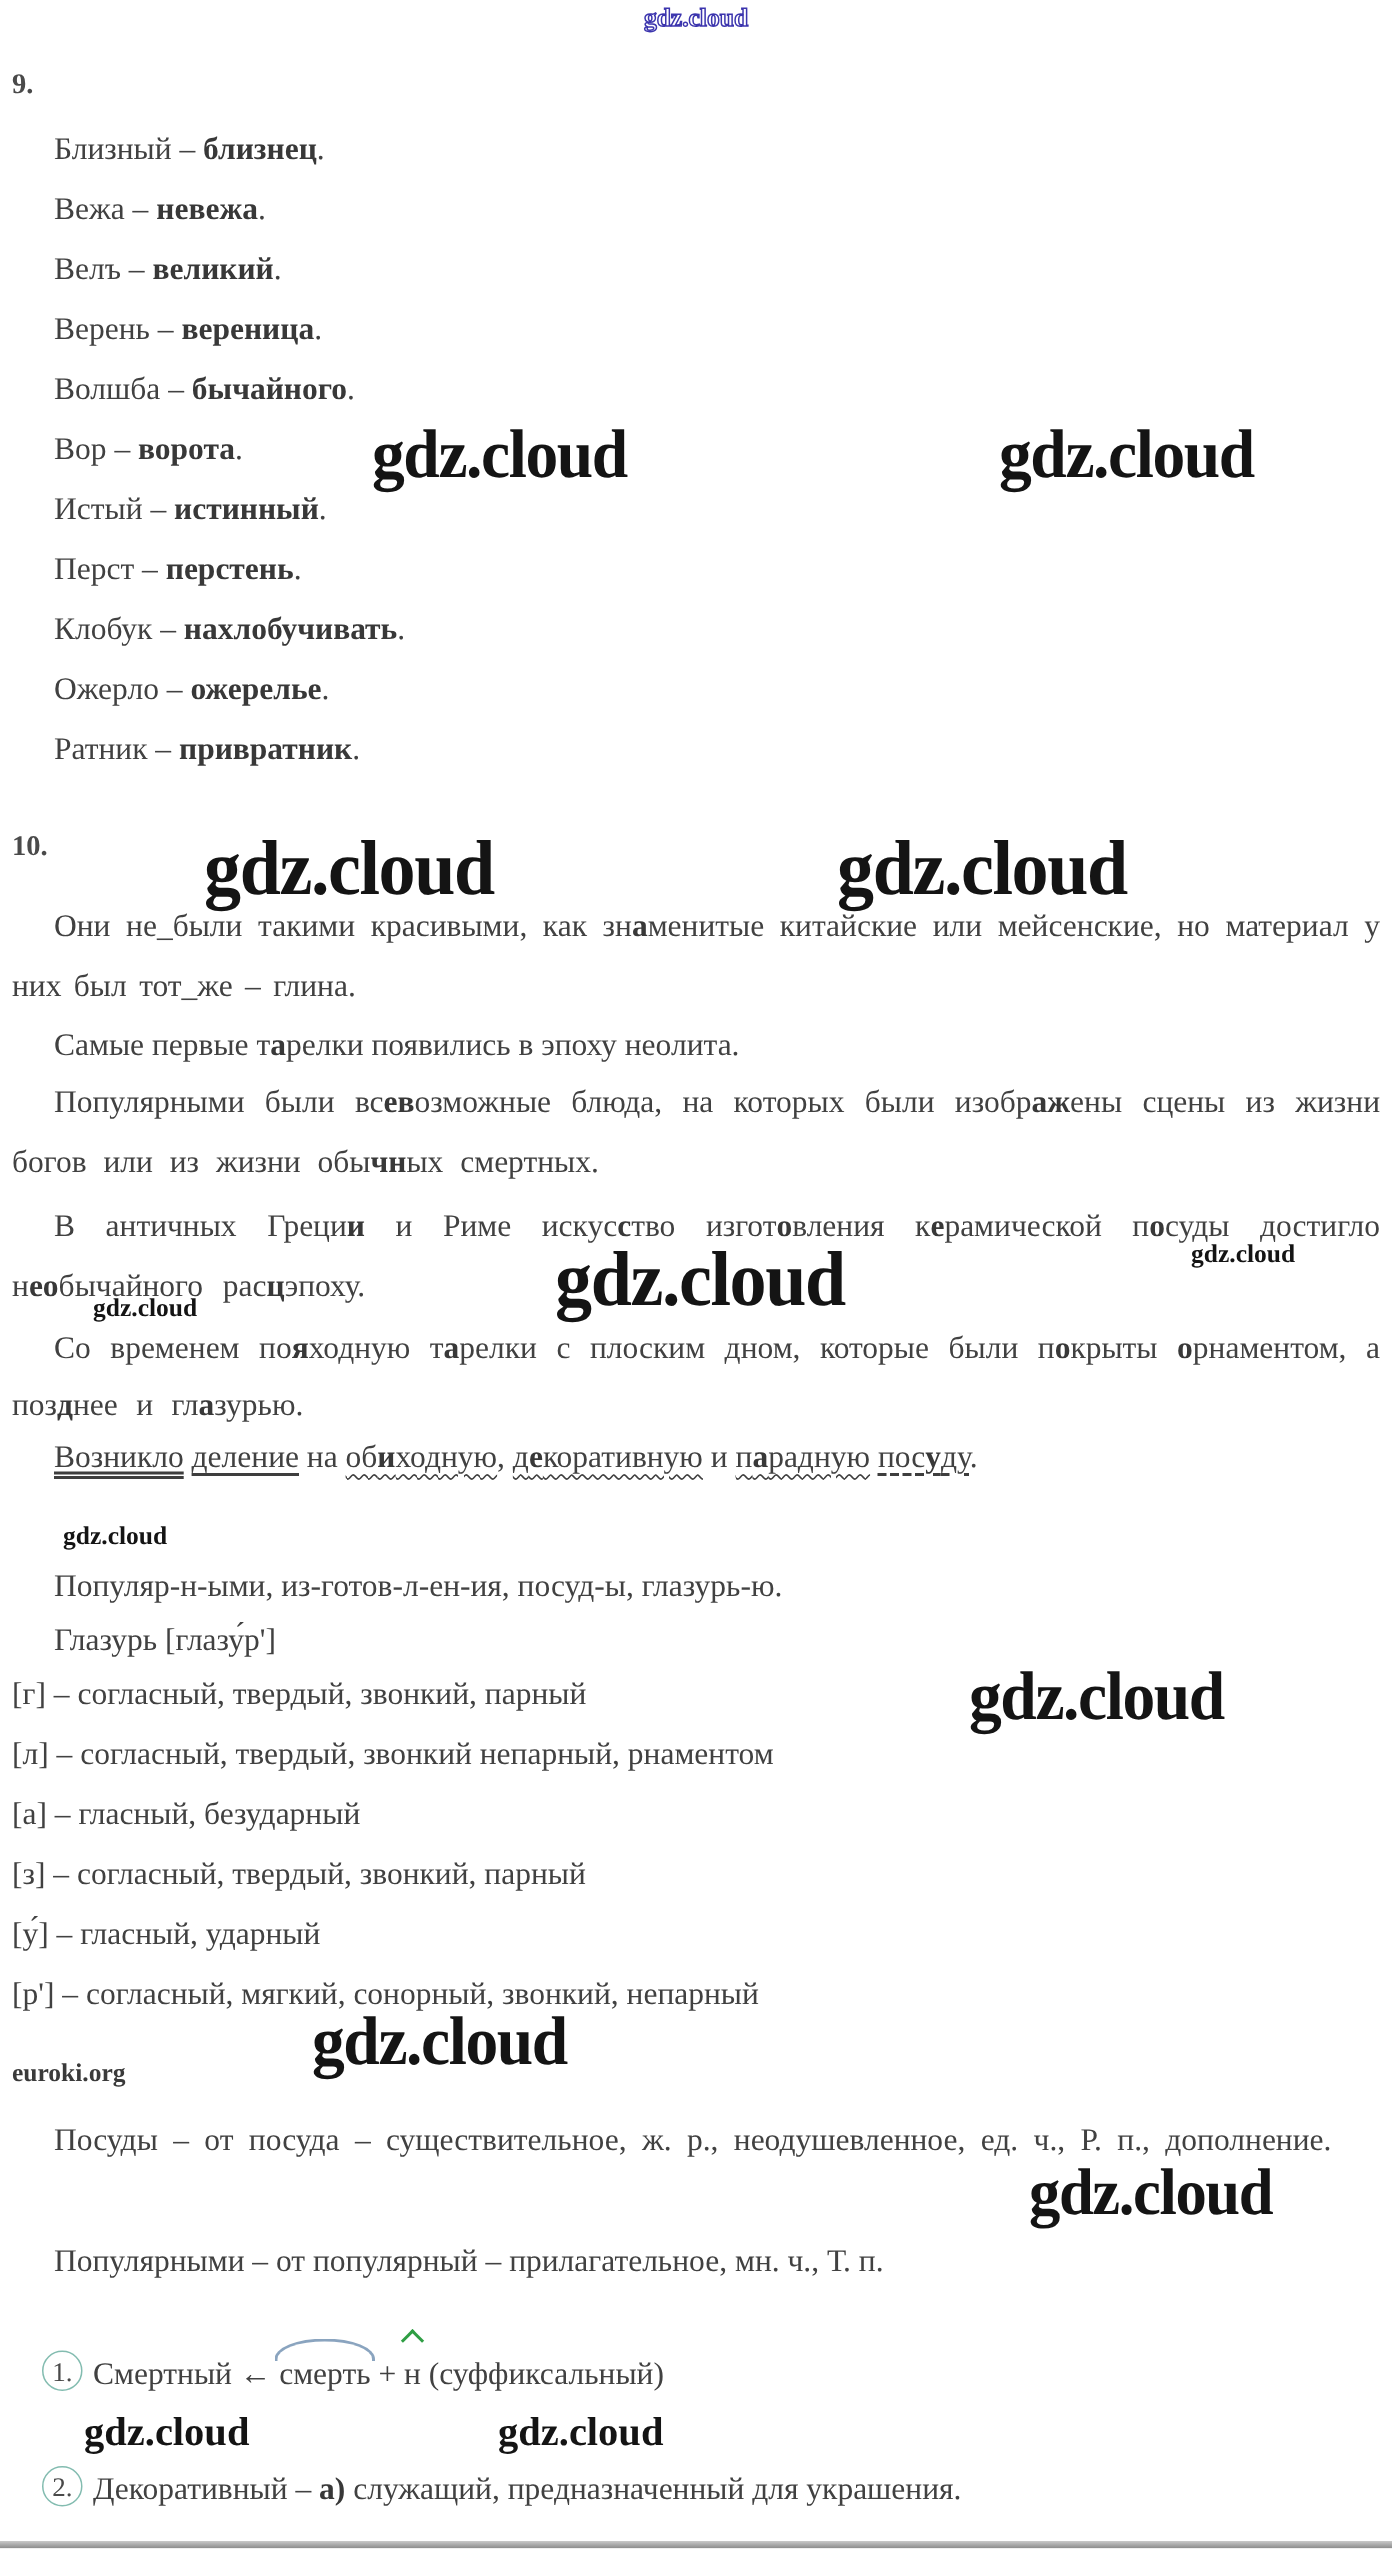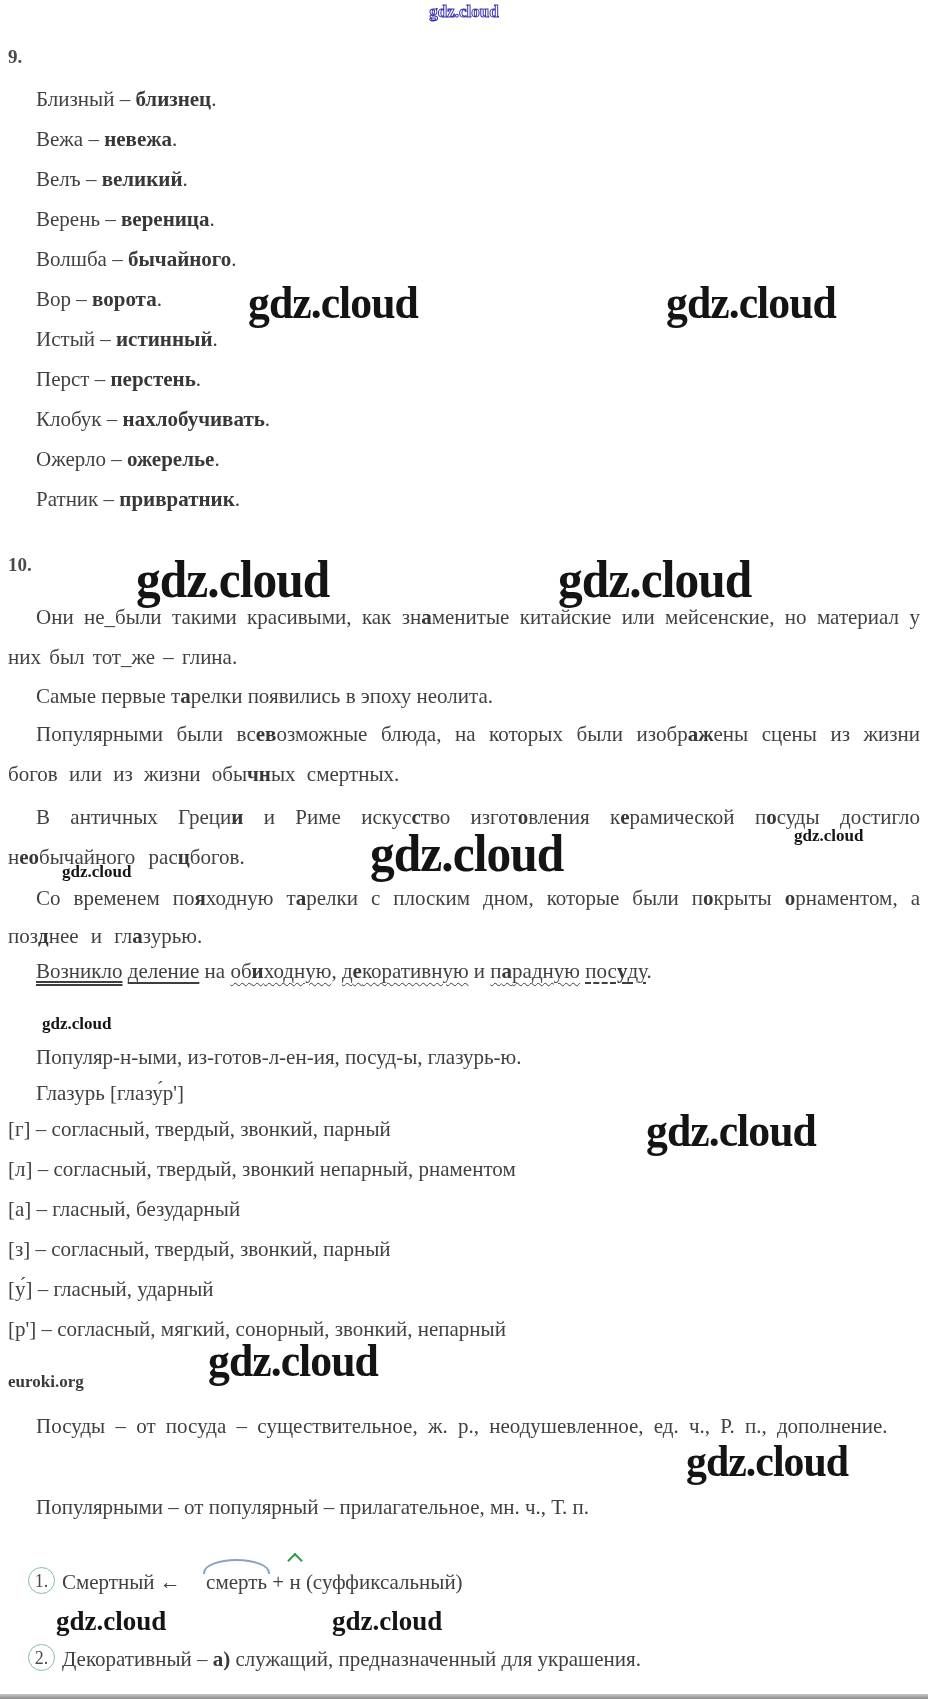--- a/index.html
+++ b/index.html
@@ -41,21 +41,21 @@
   .u-wavy{text-decoration:underline wavy #3e3e3e;text-decoration-thickness:1px;text-underline-offset:4px;}
   .u-dashed{text-decoration:underline dashed #3e3e3e;text-decoration-thickness:1.5px;text-underline-offset:4px;}
 
   
   .item-row{display:flex;align-items:flex-start;font-size:21px;line-height:30px;}
   .circle-num{
     flex:0 0 auto;display:inline-block;width:25px;height:25px;line-height:26px;
     border:1.6px solid #83bcb0;border-radius:50%;text-align:center;
     font-size:18px;color:#4a4a4a;margin-right:7px;margin-top:0px;
   }
-  .arc-over{position:relative;margin-left:20px;}
+  .arc-over{position:relative;}
   .arc-over::before{
     content:"";position:absolute;left:-3px;right:-3px;top:-11px;height:13px;
     border:2px solid #8aa4bf;border-bottom:none;
     border-radius:55% 55% 0 0 / 100% 100% 0 0;
   }
   .caret-over{position:relative;}
   .caret-over::before{
     content:"";position:absolute;left:50%;top:-15px;width:9px;height:9px;
     border-left:2.5px solid #2f9e44;border-top:2.5px solid #2f9e44;
     transform:translateX(-50%) rotate(45deg);
@@ -100,21 +100,21 @@
     <div class="row"><span>Клобук – </span><b>нахлобучивать</b><span>.</span></div>
     <div class="row"><span>Ожерло – </span><b>ожерелье</b><span>.</span></div>
     <div class="row"><span>Ратник – </span><b>привратник</b><span>.</span></div>
   </div>
 
   <div class="abs h-num" style="top:554px;left:8px;">10.</div>
 
   <div class="abs body-txt para" style="top:676px;left:8px;"><span>Самые первые т</span><b>а</b><span>релки появились в эпоху неолита.</span></div>
   <div class="abs body-txt para ws3" style="top:597px;left:8px;"><span>Они не_были такими красивыми, как зн</span><b>а</b><span>менитые китайские или мейсенские, но материал у них был тот_же – глина.</span></div>
   <div class="abs body-txt para ws6" style="top:714px;left:8px;"><span>Популярными были вс</span><b>ев</b><span>озможные блюда, на которых были изобр</span><b>аж</b><span>ены сцены из жизни богов или из жизни обы</span><b>чн</b><span>ых смертных.</span></div>
-  <div class="abs body-txt para ws8" style="top:797px;left:8px;"><span>В античных Греци</span><b>и</b><span> и Риме искус</span><b>с</b><span>тво изгот</span><b>о</b><span>вления к</span><b>е</b><span>рамической п</span><b>о</b><span>суды достигло н</span><b>ео</b><span>бычайного рас</span><b>ц</b><span>богов.</span></div>
+  <div class="abs body-txt para ws8" style="top:797px;left:8px;"><span>В античных Греци</span><b>и</b><span> и Риме искус</span><b>с</b><span>тво изгот</span><b>о</b><span>вления к</span><b>е</b><span>рамической п</span><b>о</b><span>суды достигло н</span><b>ео</b><span>бычайного рас</span><b>ц</b><span>эпоху.</span></div>
   <div class="abs body-txt para ws7" style="top:879px;left:8px;line-height:38px;"><span>Со временем по</span><b>я</b><span>ходную т</span><b>а</b><span>релки с плоским дном, которые были п</span><b>о</b><span>крыты </span><b>о</b><span>рнаментом, а поз</span><b>д</b><span>нее и гл</span><b>а</b><span>зурью.</span></div>
   <div class="abs body-txt para" style="top:951px;left:8px;"><span class="u-double">Возникло</span><span> </span><span class="u-single">деление</span><span> на </span><span class="u-wavy">об</span><b class="u-wavy">и</b><span class="u-wavy">ходную</span><span>, </span><span class="u-wavy">д</span><b class="u-wavy">е</b><span class="u-wavy">коративную</span><span> и </span><span class="u-wavy">п</span><b class="u-wavy">а</b><span class="u-wavy">радную</span><span> </span><span class="u-dashed">пос</span><b class="u-dashed">у</b><span class="u-dashed">ду</span><span>.</span></div>
 
   <div class="abs body-txt" style="top:1037px;left:36px;">Популяр-н-ыми, из-готов-л-ен-ия, посуд-ы, глазурь-ю.</div>
   <div class="abs body-txt" style="top:1073px;left:36px;">Глазурь [глазу́р']</div>
 
   <div class="abs body-txt phon" style="top:1109px;left:8px;">
     <div class="row">[г] – согласный, твердый, звонкий, парный</div>
     <div class="row">[л] – согласный, твердый, звонкий непарный, рнаментом</div>
     <div class="row">[а] – гласный, безударный</div>

